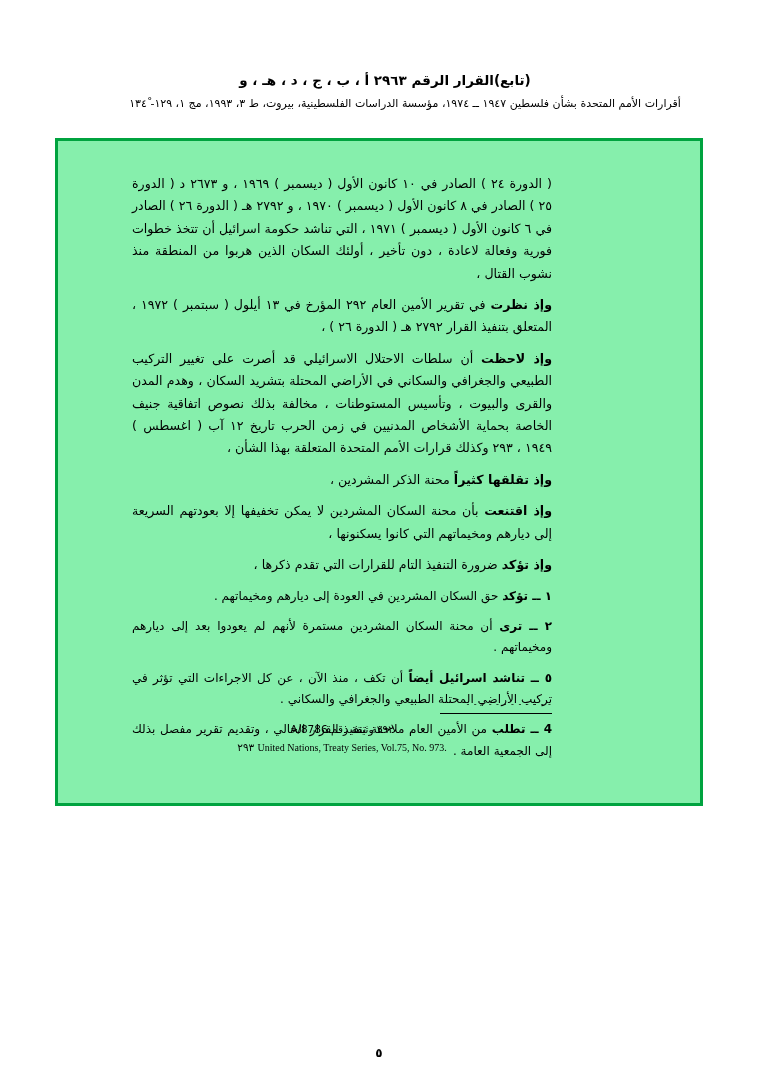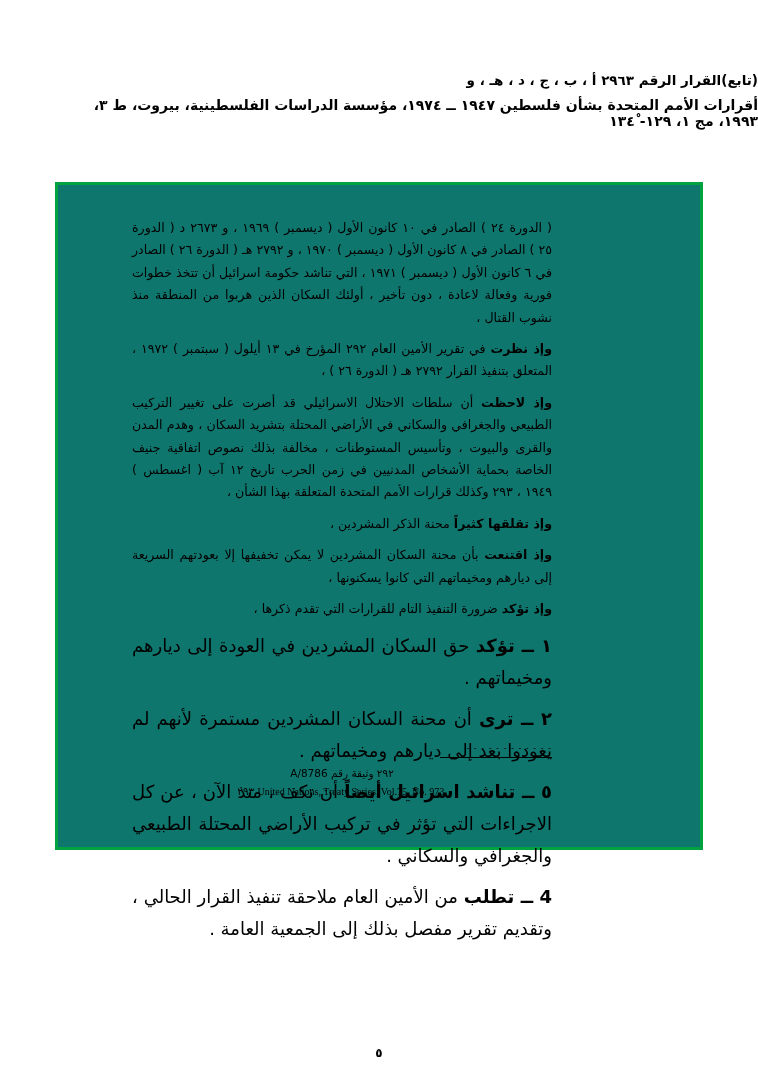--- a/index.html
+++ b/index.html
@@ -17,46 +17,46 @@
   }
   .page {
     position: absolute;
     inset: 0;
   }
   .header-block {
     position: absolute;
     top: 72px;
     left: 12px;
     right: 0;
+    text-align: center;
   }
   .doc-title {
     font-size: 13.5px;
     font-weight: bold;
     letter-spacing: 0.2px;
     direction: rtl;
     color: #000;
   }
   .doc-subtitle {
     margin-top: 9px;
-    font-size: 14px;
-    font-weight: bold;
+    font-size: 11px;
+    font-weight: normal;
     direction: rtl;
     color: #000;
     margin-left: 40px;
   }
   .green-frame {
     position: absolute;
     top: 138px;
     left: 55px;
     width: 648px;
     height: 668px;
     border: 3px solid #00a33f;
     box-sizing: border-box;
-    background: #0f766e;
-    margin-top: 44px;
+    background: #86efac;
   }
   .body-col {
     position: absolute;
     top: 32px;
     right: 148px;
     width: 420px;
     direction: rtl;
     text-align: justify;
     text-align-last: right;
   }
@@ -66,21 +66,21 @@
     margin: 0 0 2px 0;
     direction: rtl;
   }
   .para.gap {
     margin-top: 9px;
   }
   b, .b {
     font-weight: bold;
   }
   .num-item {
-    font-size: 18px;
+    font-size: 12px;
     line-height: 1.78;
     margin: 9px 0 0 0;
     direction: rtl;
   }
   .footnotes {
     position: absolute;
     bottom: 46px;
     right: 148px;
     width: 420px;
     direction: rtl;

